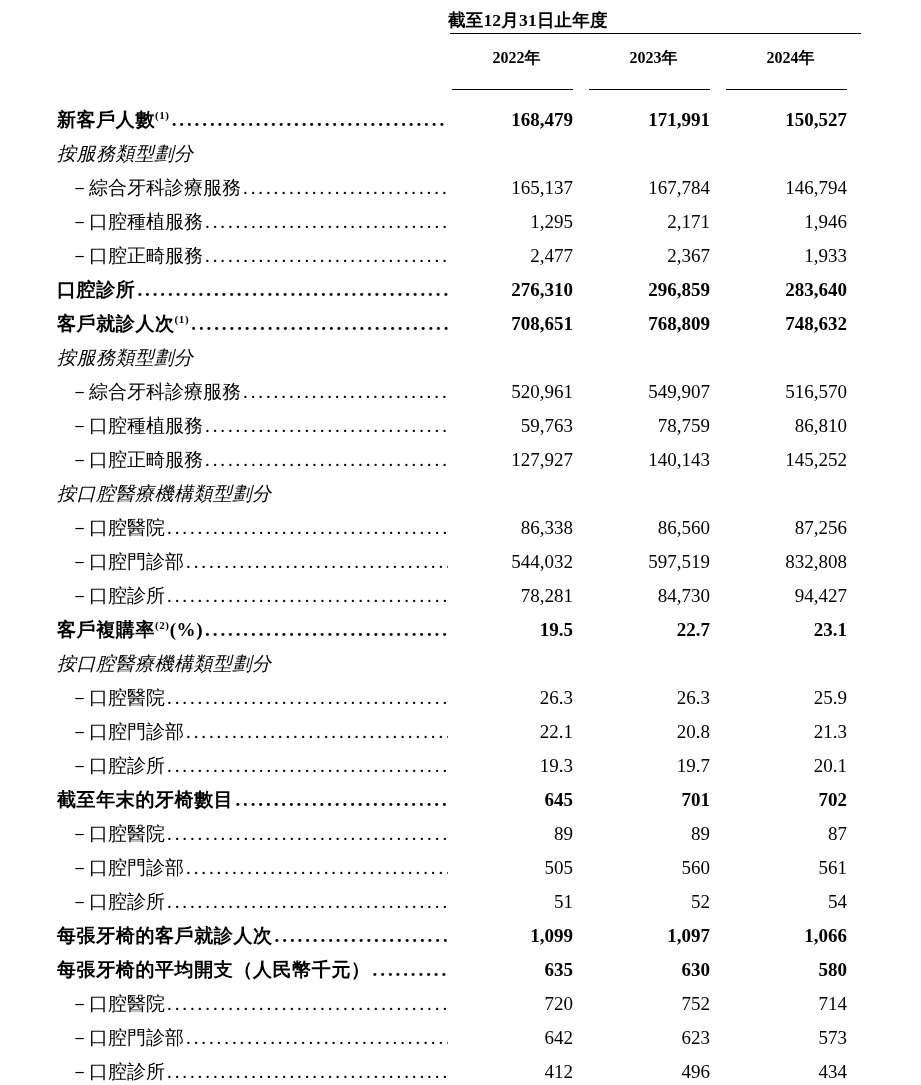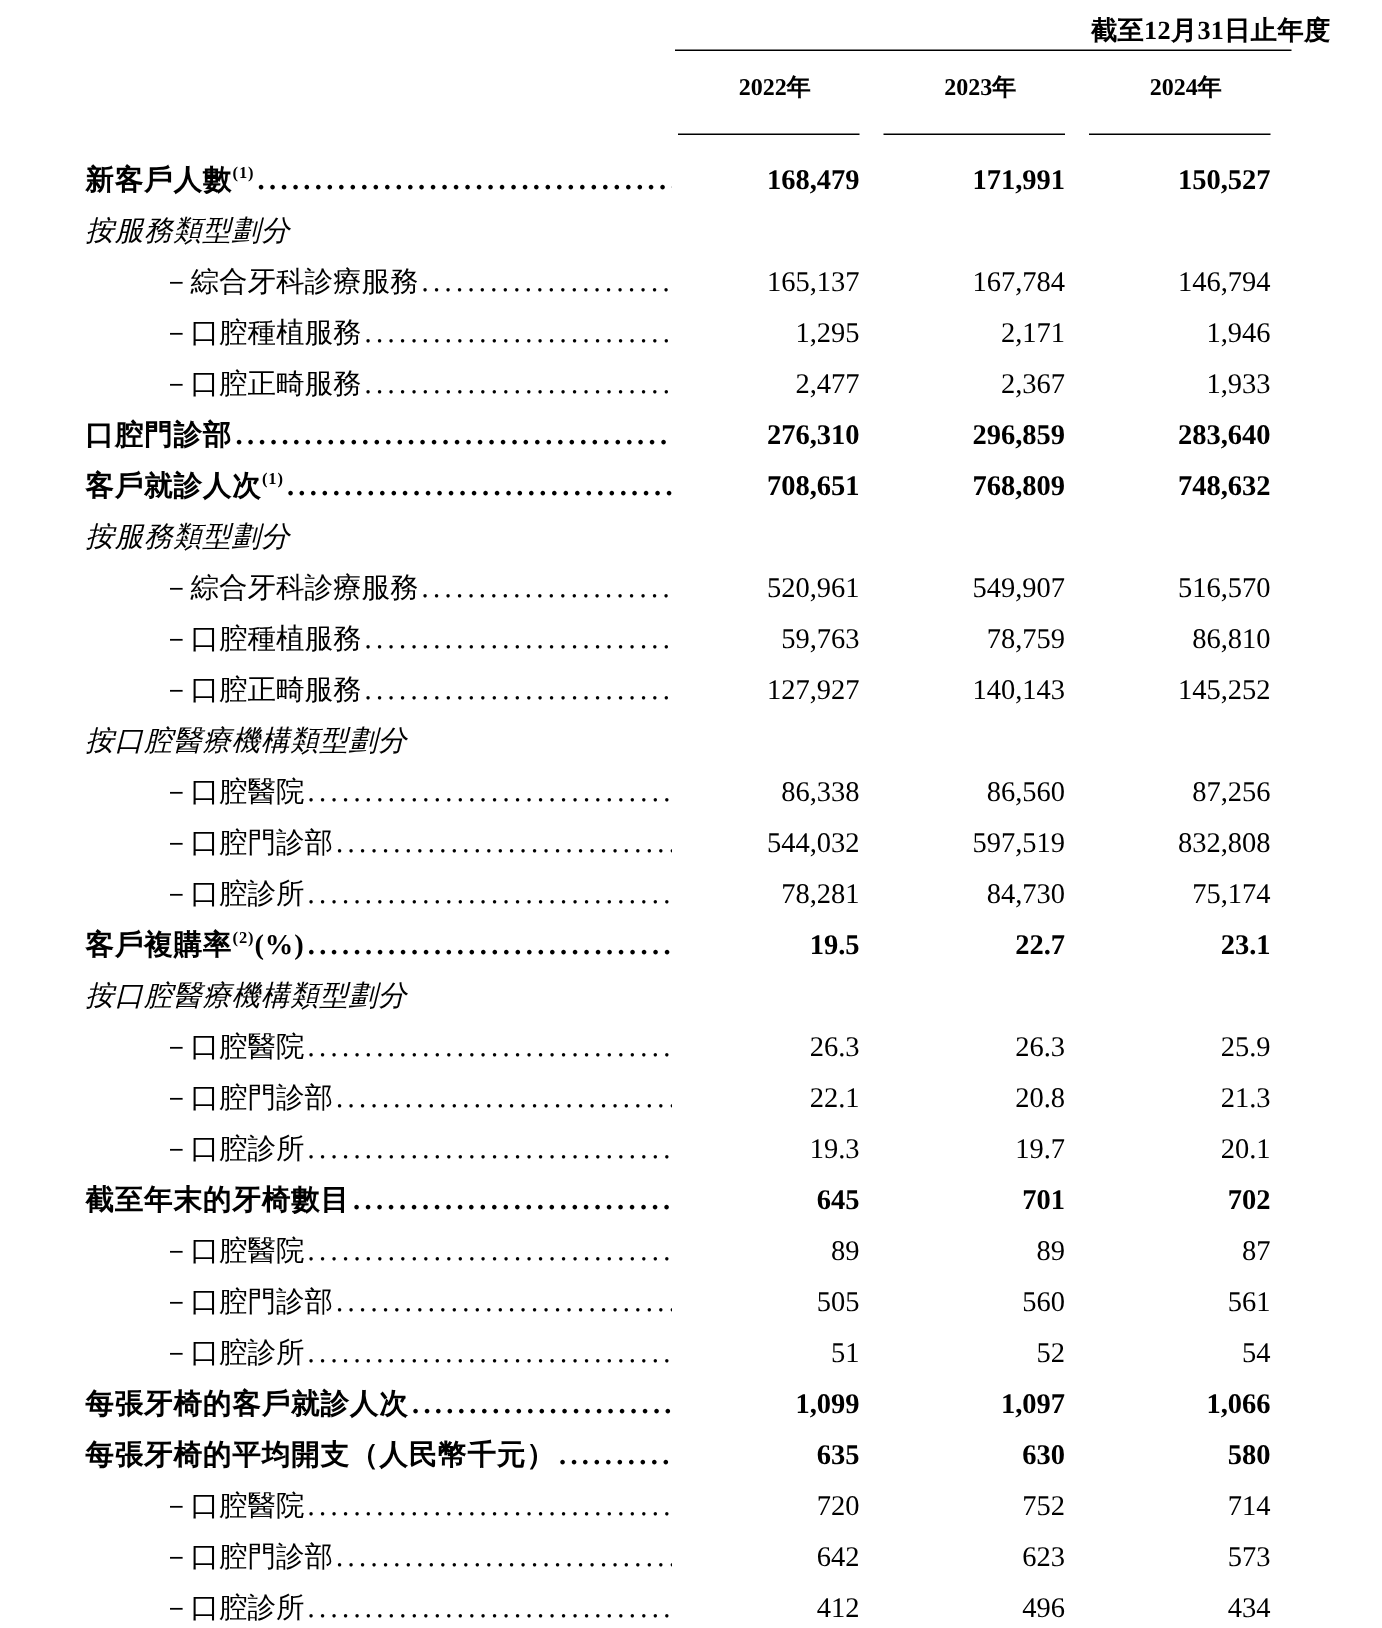--- a/index.html
+++ b/index.html
@@ -30,21 +30,21 @@
   }
   .period-row {
     display: flex;
   }
   .period-spacer {
     width: 448px;
     flex: 0 0 448px;
   }
   .period-title {
     flex: 1 1 auto;
-    text-align: right;
+    text-align: left;
     font-size: 17.5px;
     font-weight: 700;
     letter-spacing: .2px;
     padding-top: 8px;
     padding-bottom: 6px;
     padding-right: 34px;
     white-space: nowrap;
   }
   .rule-long {
     position: absolute;
@@ -127,21 +127,21 @@
   .row.bold .val { font-weight: 700; }
   .row.bold .label .txt { letter-spacing: .6px; }
 
   .row.section .label {
     font-style: italic;
     font-weight: 400;
     align-items: center;
   }
   .row.section .label .txt { letter-spacing: .5px; }
 
-  .row.indent .label { padding-left: 108px; }
+  .row.indent .label { padding-left: 70px; }
 
   sup {
     font-size: 11px;
     vertical-align: super;
     line-height: 0;
     font-weight: 700;
   }
 </style>
 </head>
 <body>
@@ -211,21 +211,21 @@
         <div class="label">
           <span class="txt">－口腔正畸服務</span>
           <span class="leader">............................................................</span>
         </div>
         <div class="val">2,477</div>
         <div class="val">2,367</div>
         <div class="val">1,933</div>
       </div>
       <div class="row bold">
         <div class="label">
-          <span class="txt">口腔門診部</span>
+          <span class="txt">口腔診所</span>
           <span class="leader">............................................................</span>
         </div>
         <div class="val">276,310</div>
         <div class="val">296,859</div>
         <div class="val">283,640</div>
       </div>
       <div class="row bold">
         <div class="label">
           <span class="txt">客戶就診人次<sup>(1)</sup></span>
           <span class="leader">............................................................</span>
@@ -295,21 +295,21 @@
         <div class="val">597,519</div>
         <div class="val">832,808</div>
       </div>
       <div class="row indent sub">
         <div class="label">
           <span class="txt">－口腔診所</span>
           <span class="leader">............................................................</span>
         </div>
         <div class="val">78,281</div>
         <div class="val">84,730</div>
-        <div class="val">75,174</div>
+        <div class="val">94,427</div>
       </div>
       <div class="row bold">
         <div class="label">
           <span class="txt">客戶複購率<sup>(2)</sup><span>(%)</span></span>
           <span class="leader">............................................................</span>
         </div>
         <div class="val">19.5</div>
         <div class="val">22.7</div>
         <div class="val">23.1</div>
       </div>

